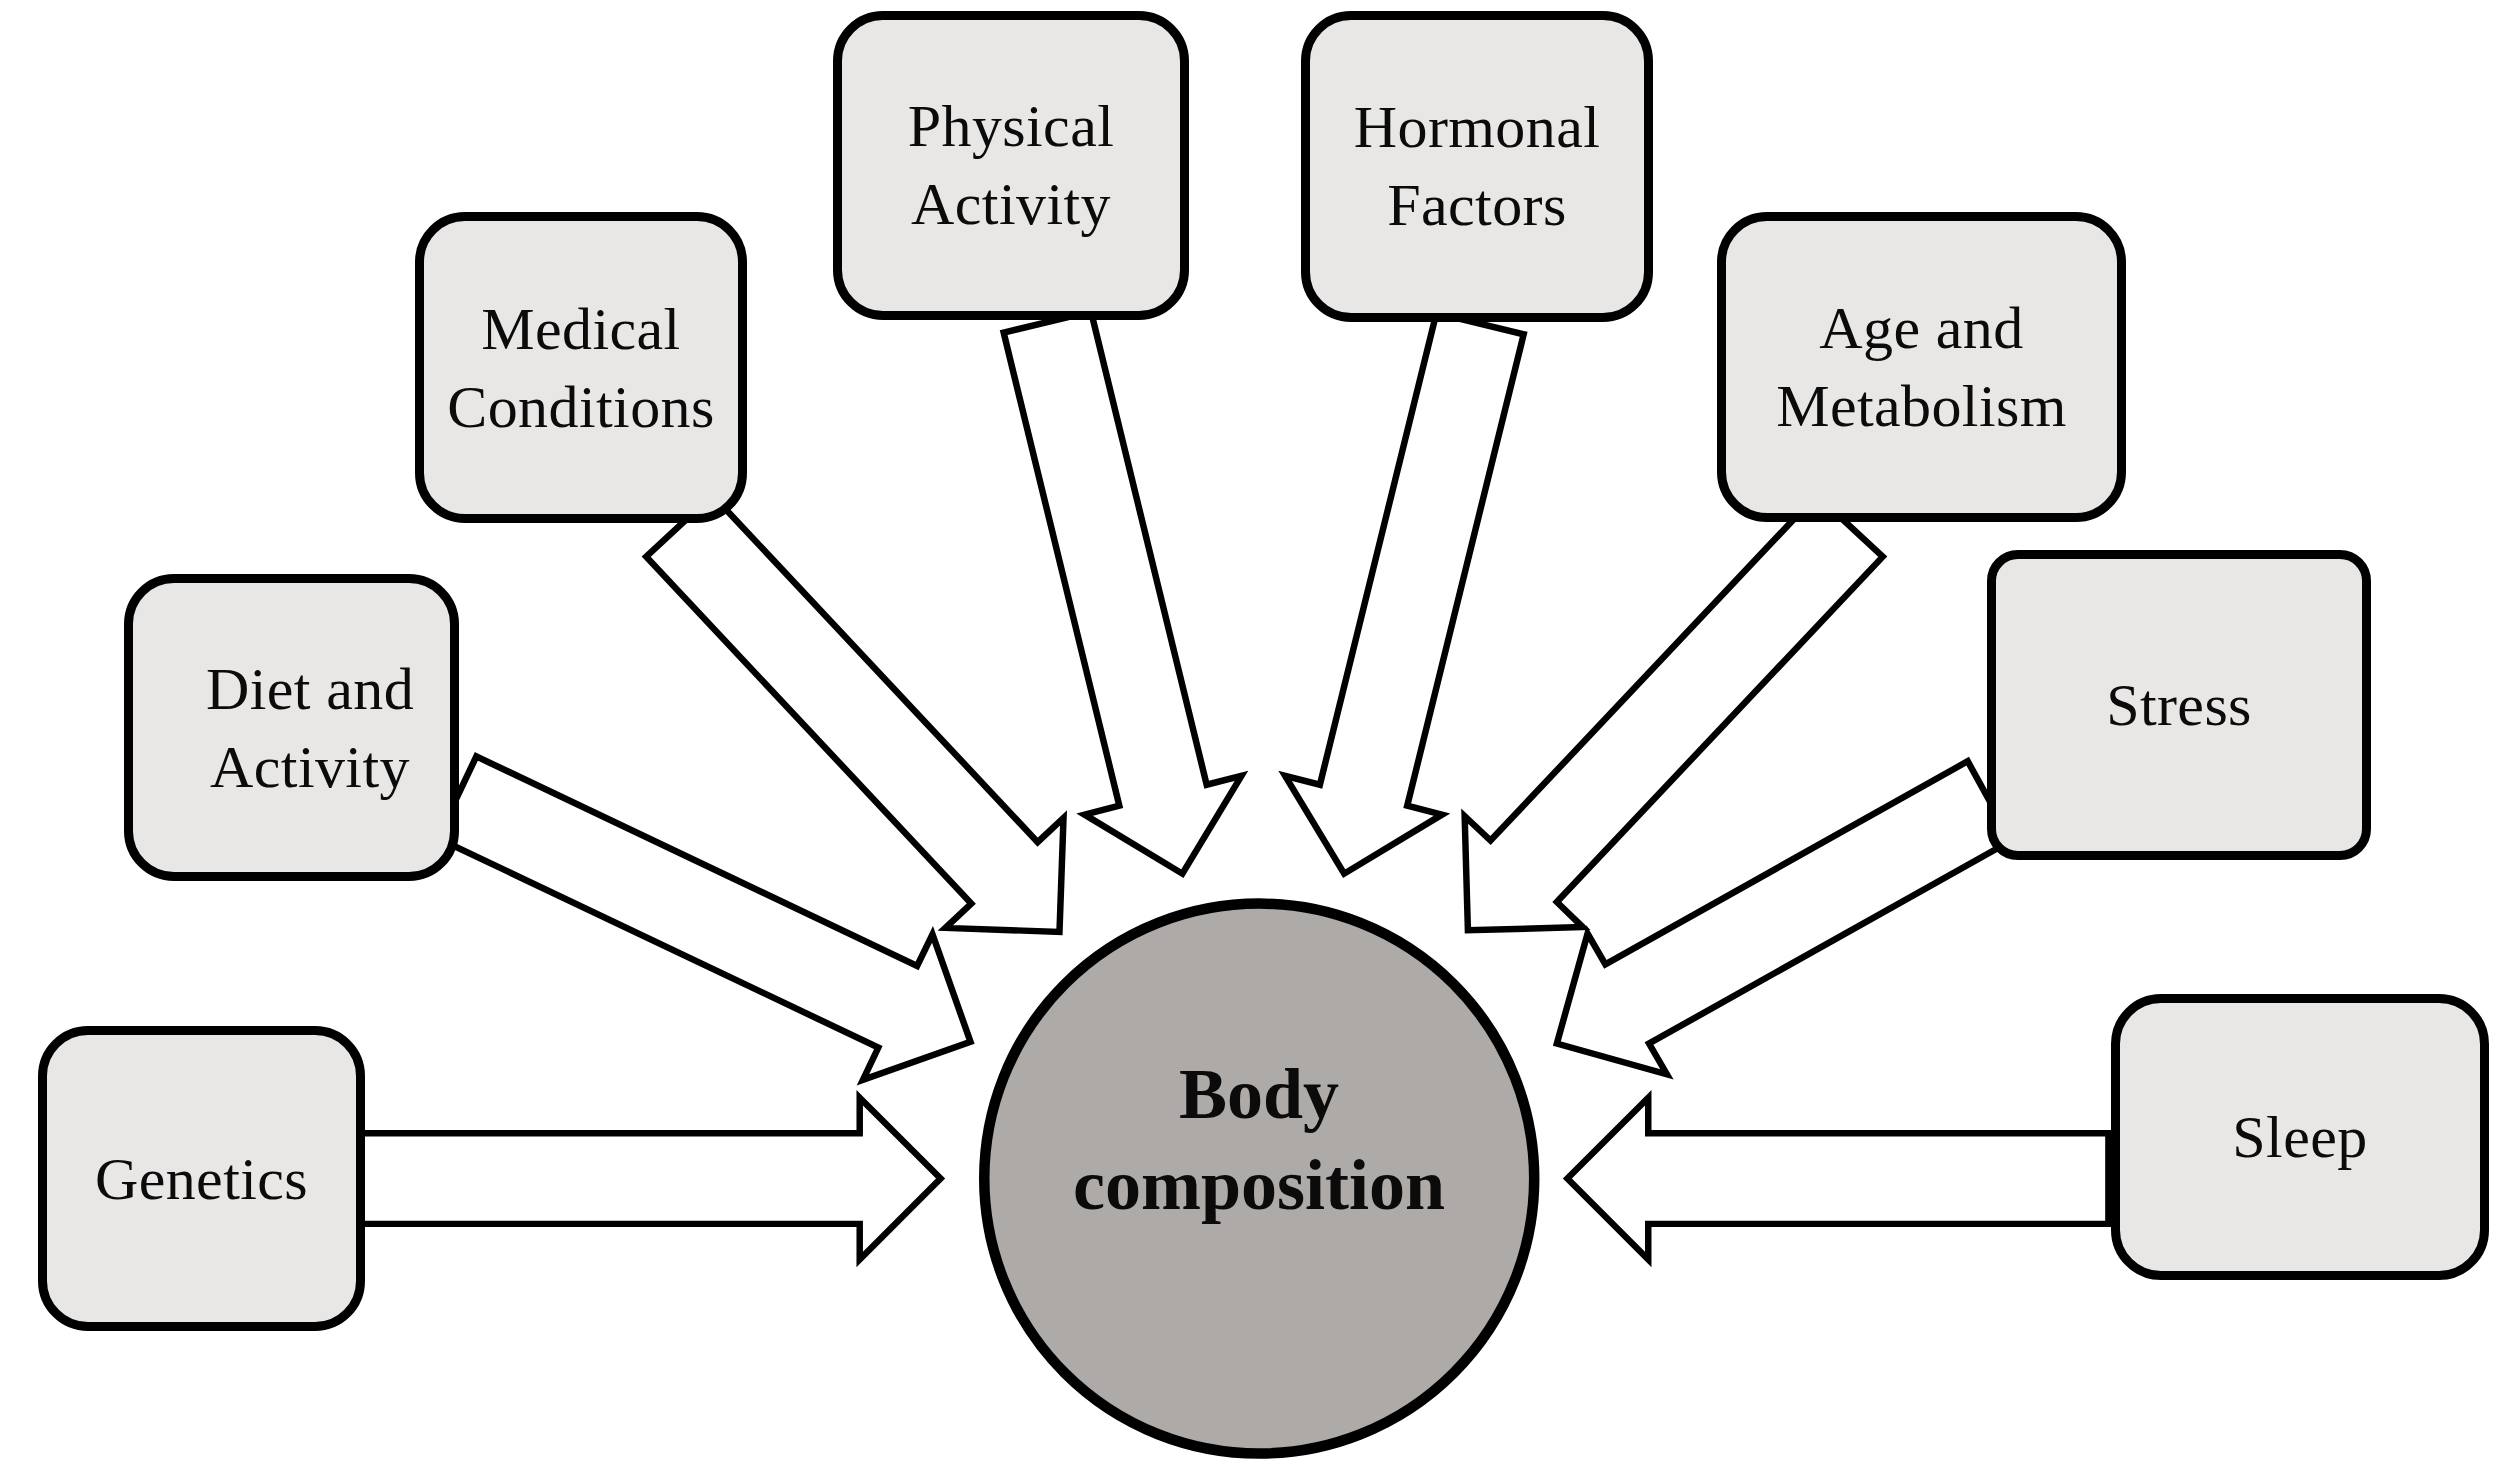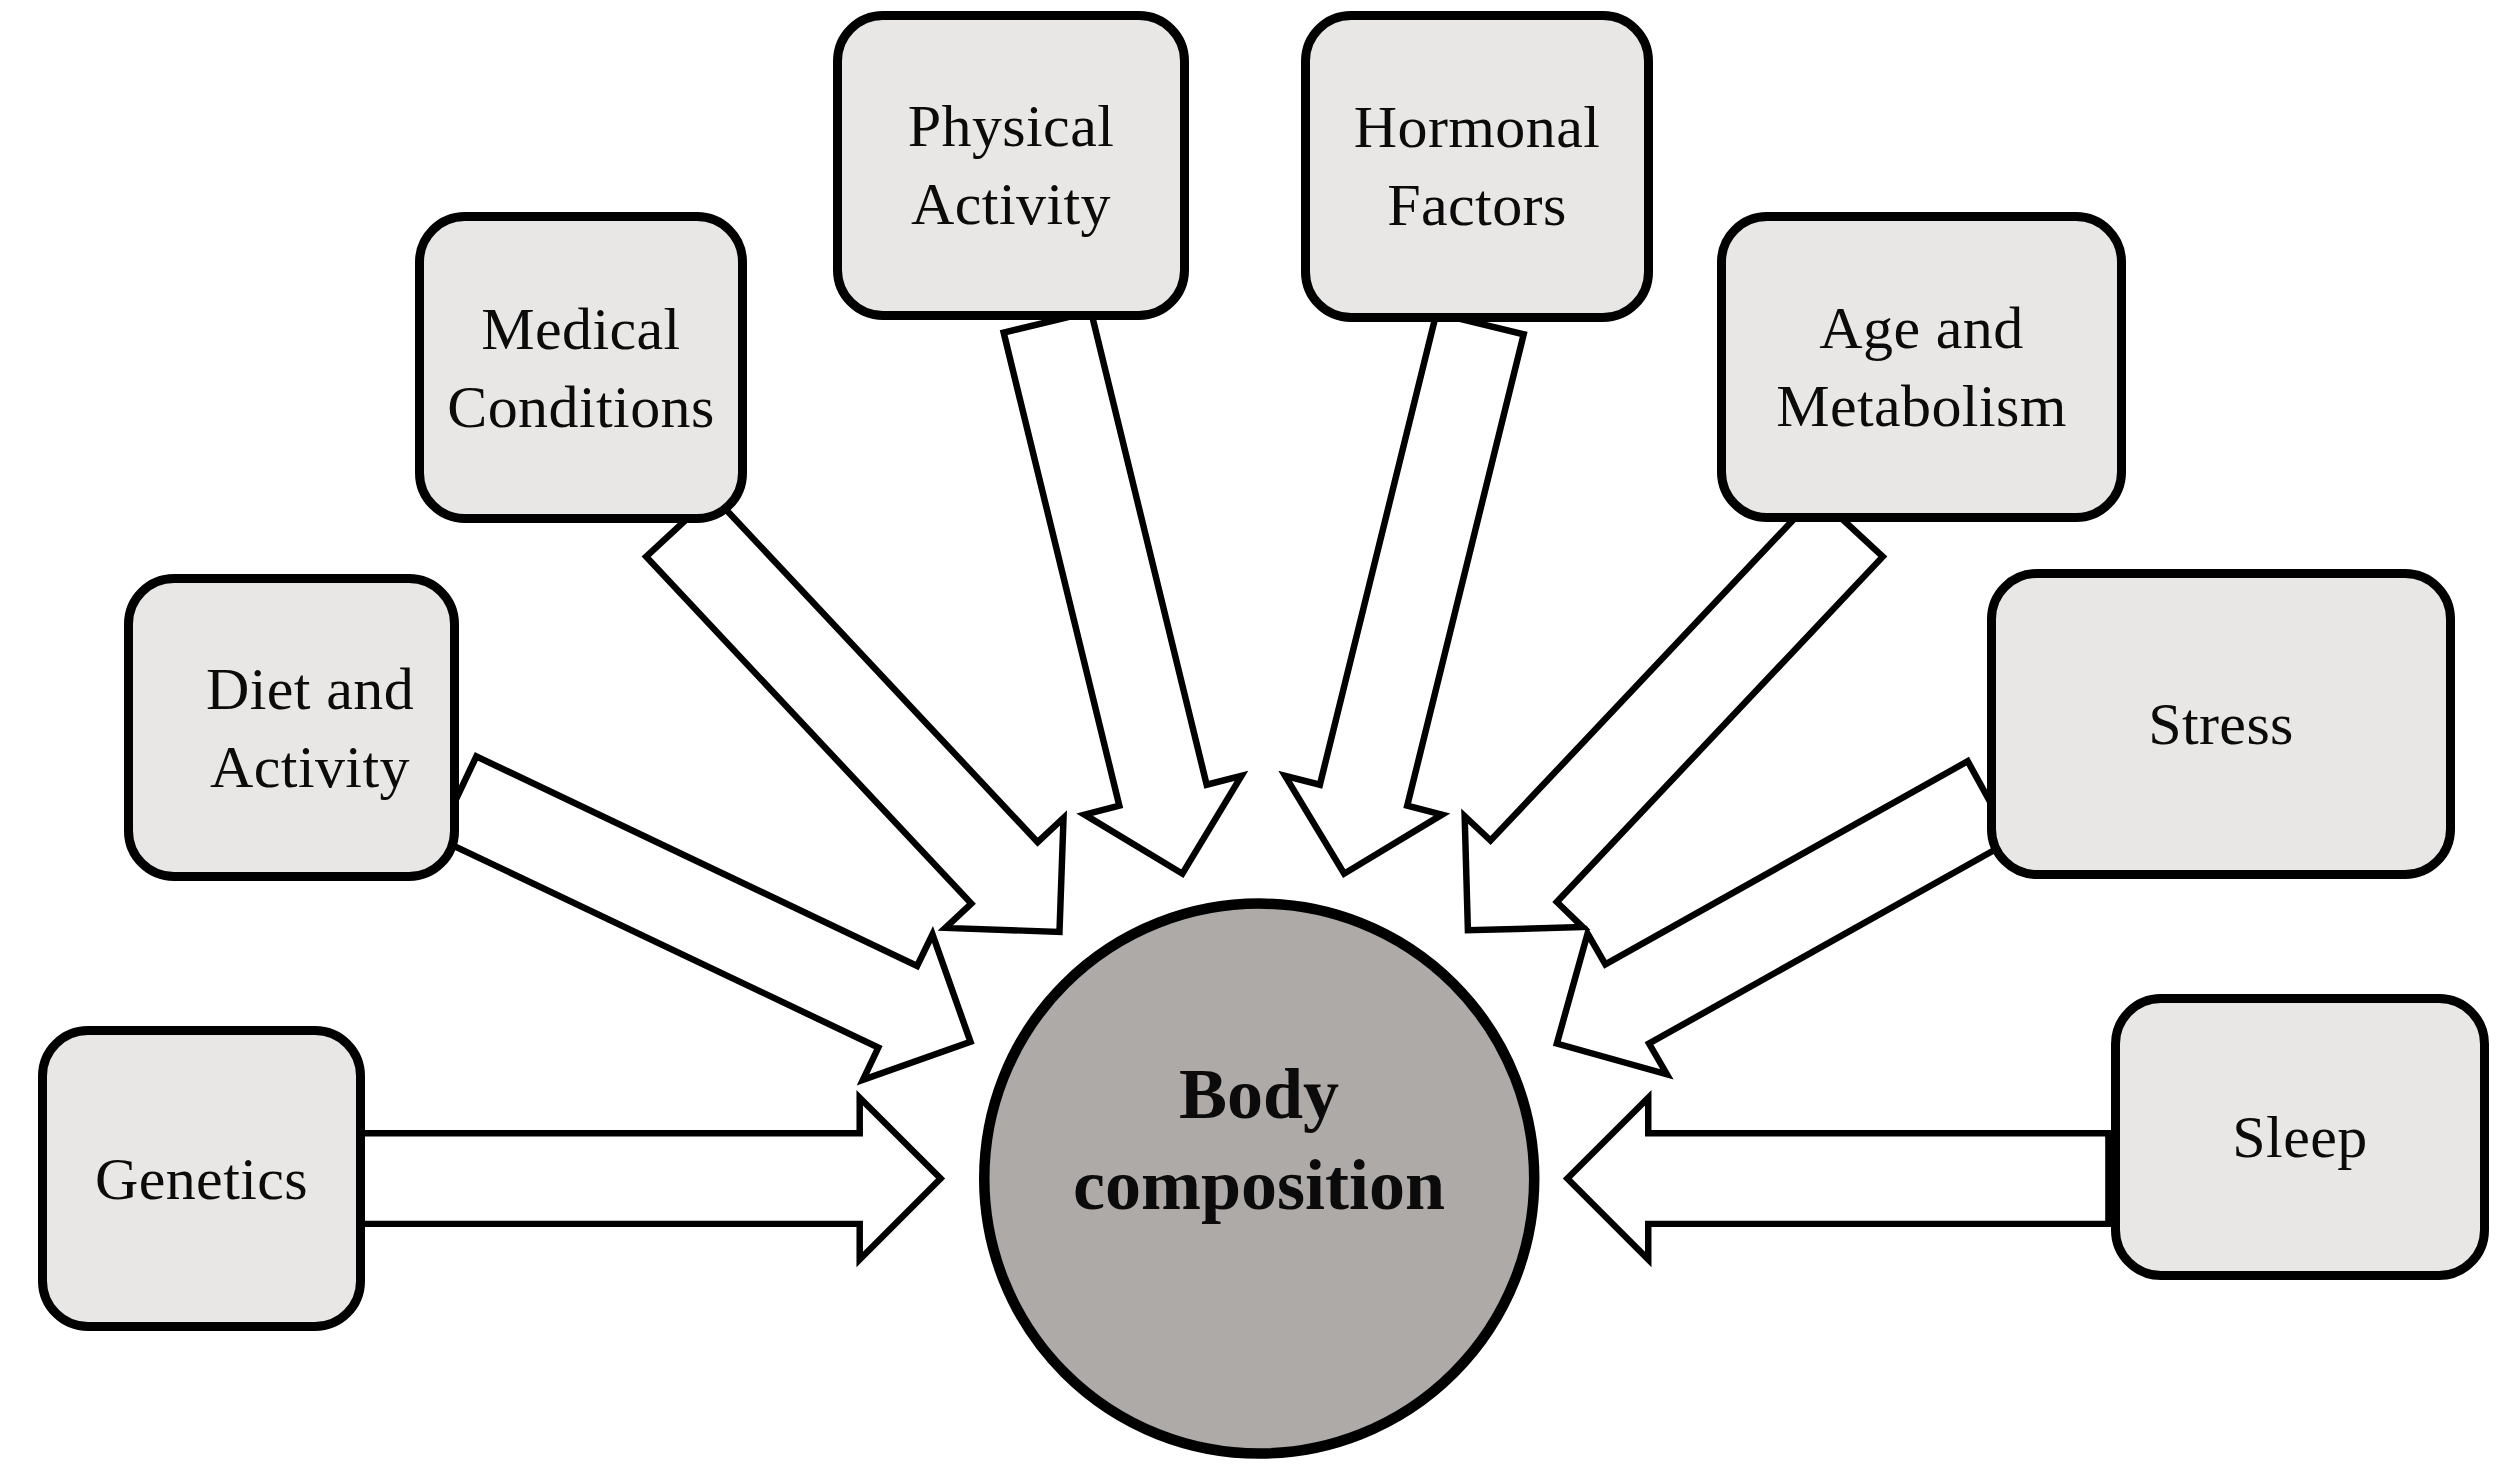--- a/index.html
+++ b/index.html
@@ -40,21 +40,21 @@
     letter-spacing:0.4px;
   }
   .factor-label .line{display:block;}
   
   #box-genetics    {left:38px;   top:1026px; width:327px; height:305px;}
   #box-diet        {left:124px;  top:574px;  width:335px; height:307px;padding-left:37px;}
   #box-medications {left:415px;  top:212px;  width:332px; height:311px;}
   #box-physical    {left:833px; top:10.5px;   width:356px; height:309px;}
   #box-hormonal    {left:1301px; top:10.5px;   width:352px; height:311px;}
   #box-age         {left:1717px; top:212px;  width:409px; height:310px;}
-  #box-stress      {left:1987px; top:569px;  width:468px; height:310px;}
+  #box-stress      {left:1987px; top:550px;  width:384px; height:310px;border-radius:31px;}
   #box-sleep       {left:2111px; top:994px; width:378px; height:286px;justify-content:center;}
   .center-label{
     position:absolute;
     left:976px;
     top:1049px;
     width:566px;
     text-align:center;
     font-weight:bold;
     font-size:72px;
     line-height:1.26;

